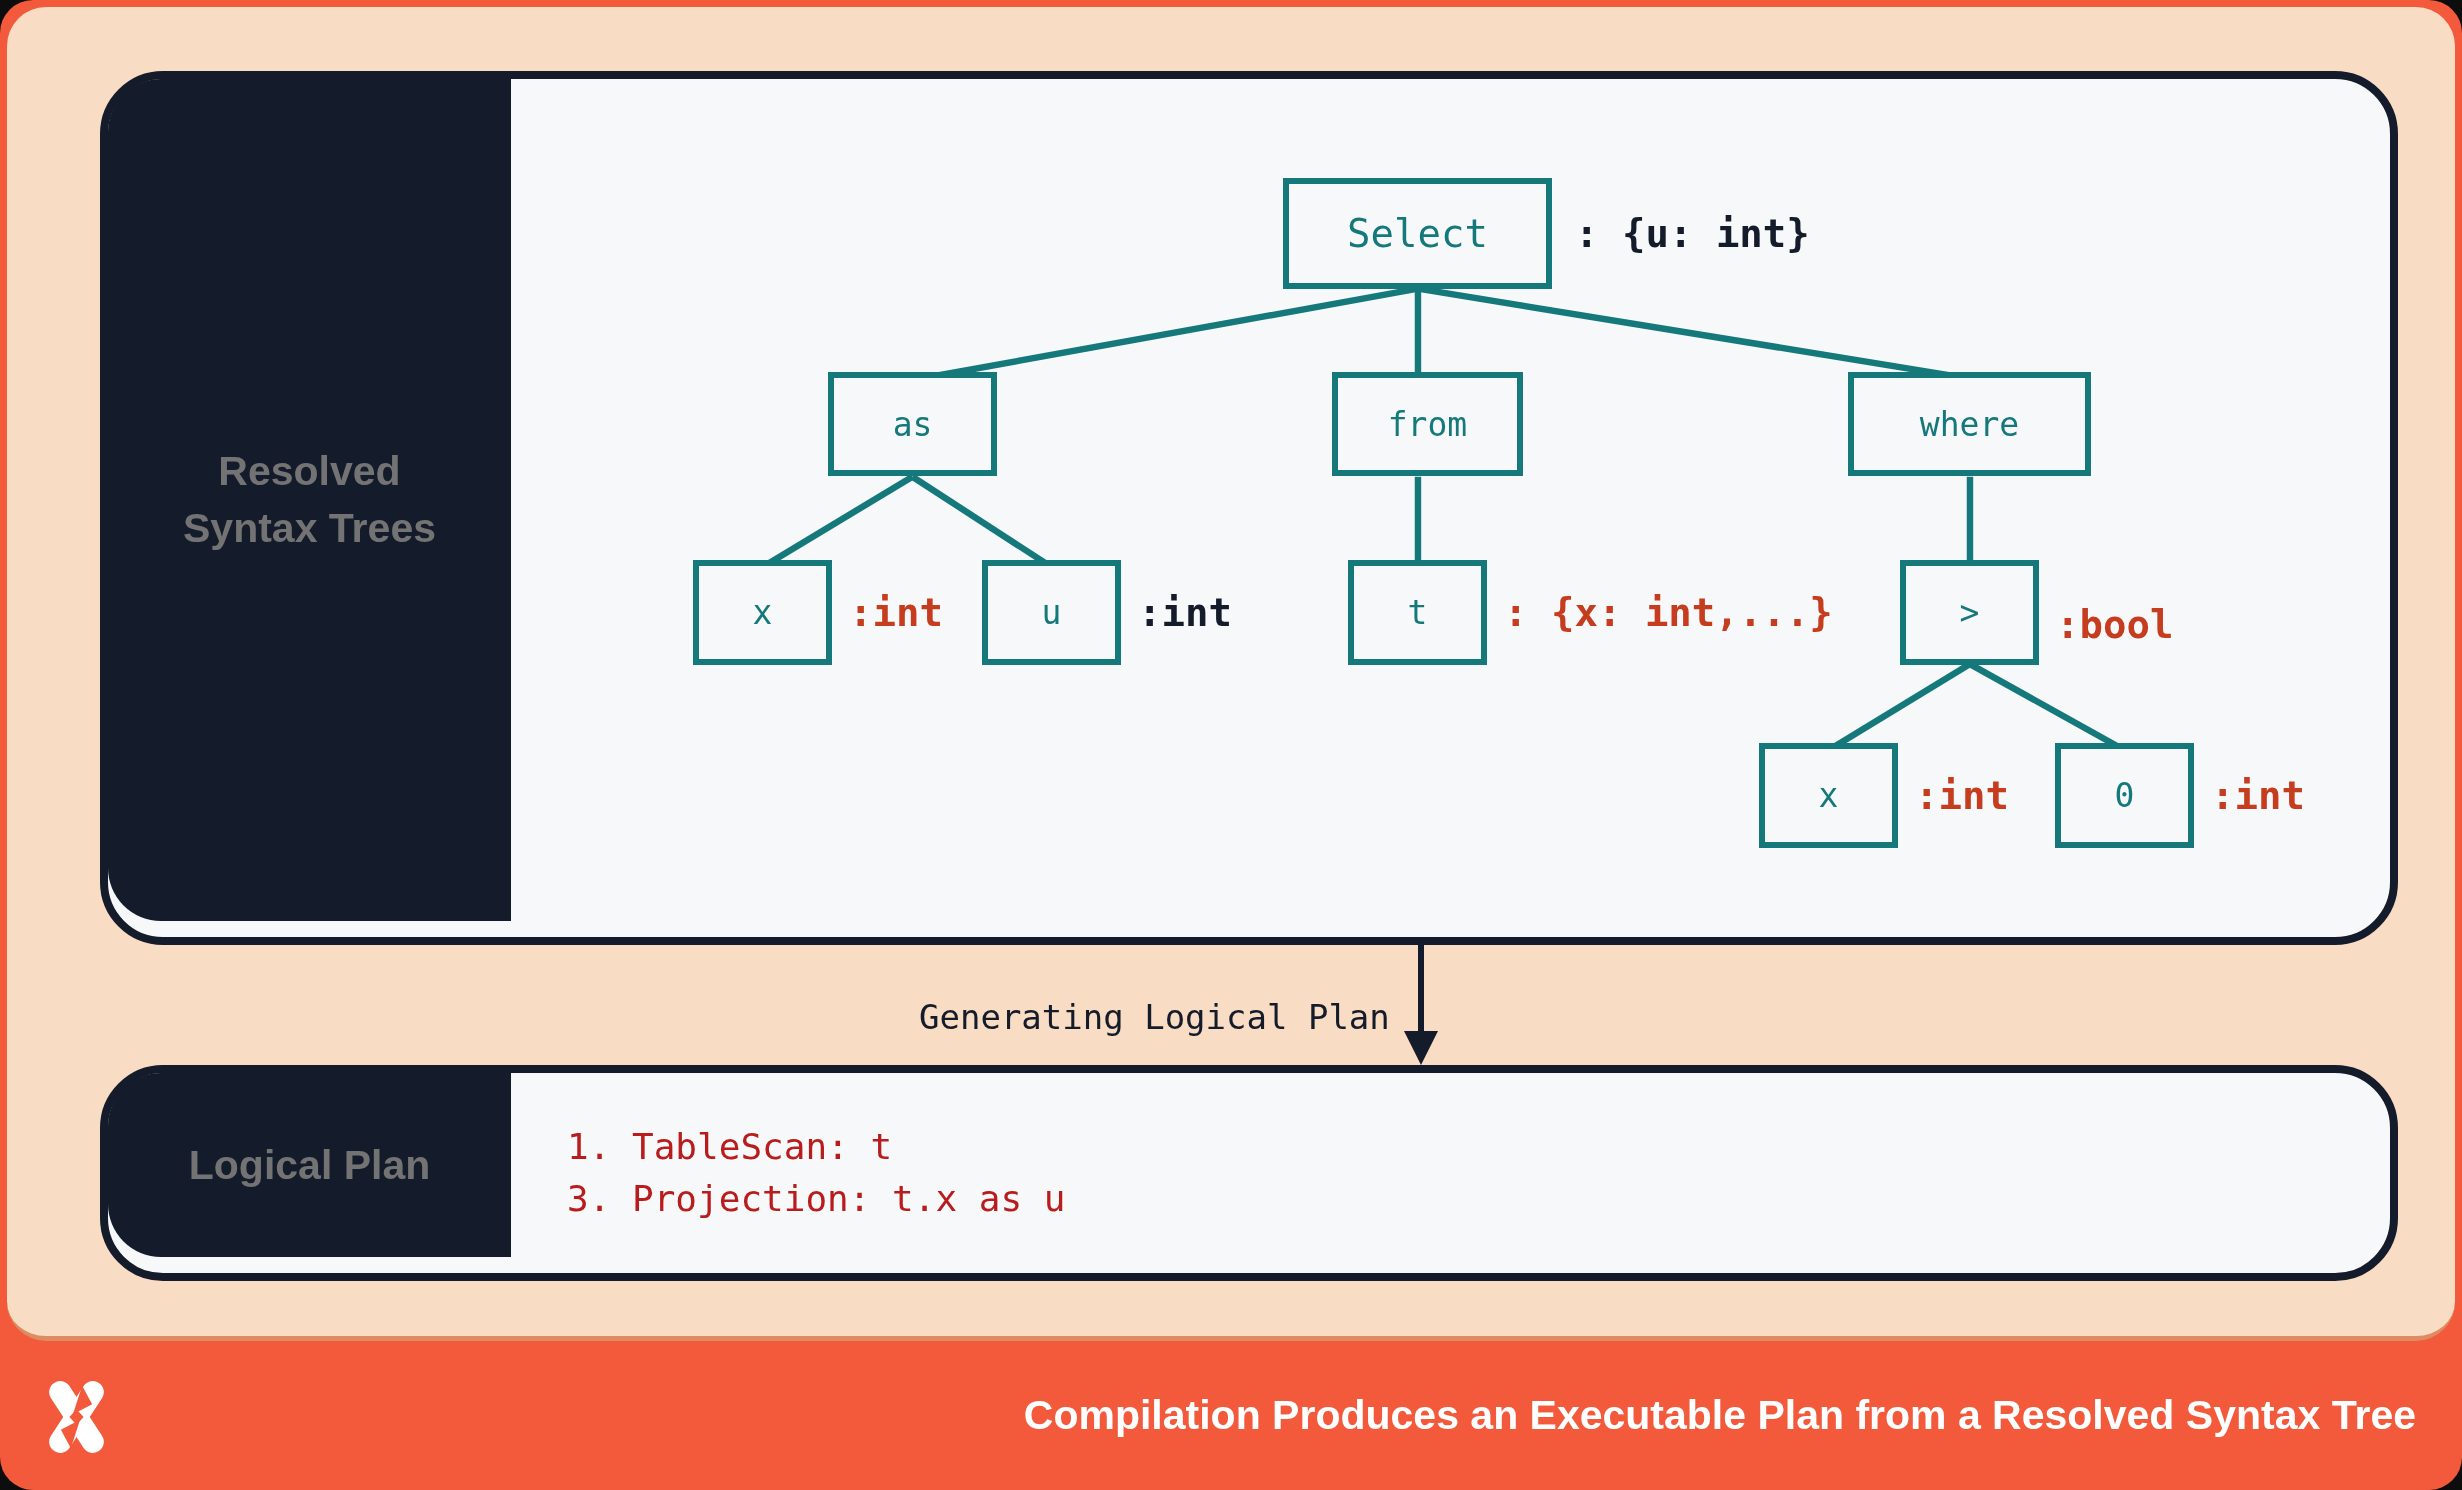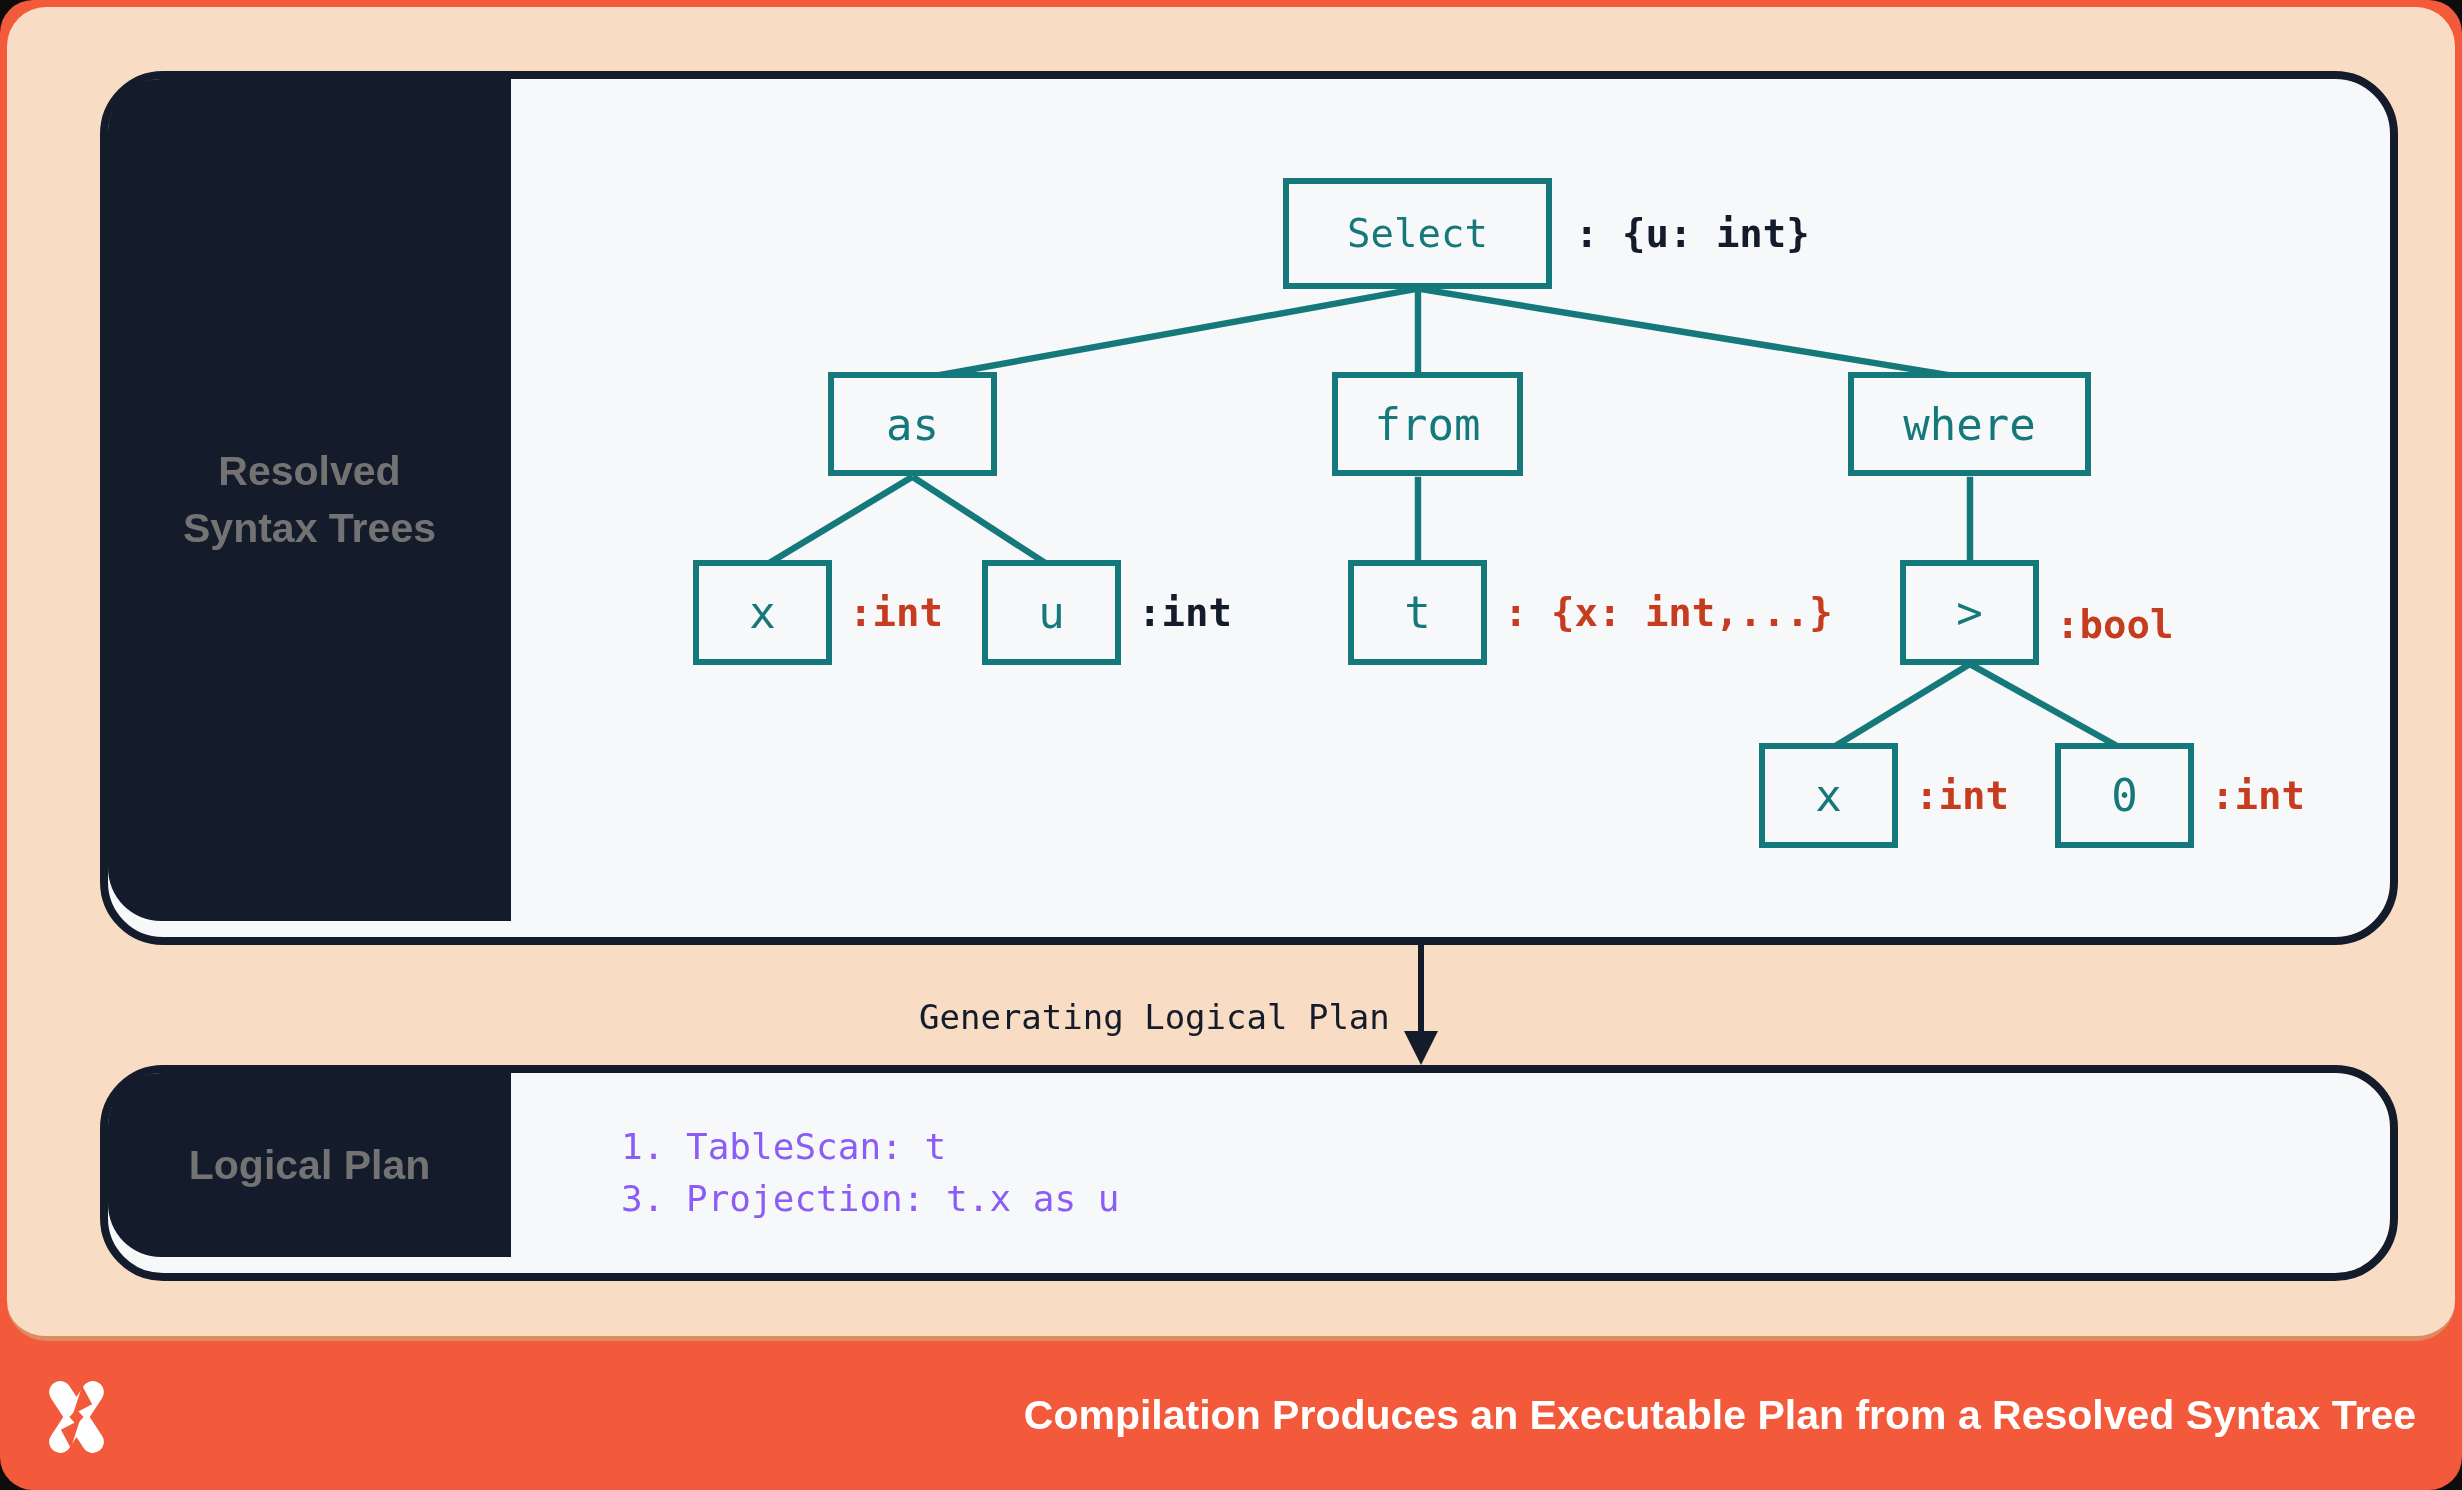--- a/index.html
+++ b/index.html
@@ -23,43 +23,43 @@
              background:#141b2a; border-radius:53px 0 0 53px;
              display:flex; flex-direction:column; justify-content:center; align-items:center;
              color:#737373; font-weight:bold; font-size:41px; line-height:1.38;
              text-align:center; }
 
   
   .edges { position:absolute; left:0; top:0; }
 
   .node { position:absolute; border:6.4px solid #15797b; background:#f7f8f9;
           display:flex; align-items:center; justify-content:center;
-          font-family:"DejaVu Sans Mono", monospace; font-size:44px; color:#15797b; }
+          font-family:"DejaVu Sans Mono", monospace; font-size:33px; color:#15797b; }
 
   .ann  { position:absolute; display:flex; align-items:center;
           font-family:"DejaVu Sans Mono", monospace; font-weight:bold; font-size:39px;
           white-space:pre; }
   .ann-rust { color:#c63c1e; }
   .ann-navy { color:#141b2a; }
 
   
   .transition-label { position:absolute; left:919px; top:945px; height:144px;
                       display:flex; align-items:center;
                       font-family:"DejaVu Sans Mono", monospace; font-size:34px;
                       color:#141b2a; white-space:pre; }
   .arrow-line { position:absolute; left:1418px; top:945px; width:6.4px; height:97px;
                 background:#141b2a; }
   .arrow-head { position:absolute; left:1404px; top:1031px; width:0; height:0;
                 border-left:17px solid transparent; border-right:17px solid transparent;
                 border-top:34px solid #141b2a; }
 
   
-  .steps { position:absolute; left:513px; top:0; height:199px;
+  .steps { position:absolute; left:459px; top:0; height:199px;
            display:flex; flex-direction:column; justify-content:center; gap:11.4px;
-           font-family:"DejaVu Sans Mono", monospace; font-size:36px; color:#8b5cf6;
+           font-family:"DejaVu Sans Mono", monospace; font-size:36px; color:#b91c1c;
            white-space:pre; }
 
   
   .footer-title { position:absolute; right:46px; top:1341px; height:149px;
                   display:flex; align-items:center;
                   color:#ffffff; font-weight:bold; font-size:41px; }
   .brand-logo { position:absolute; left:41px; top:1380px; width:71px; height:74px; }
 </style>
 </head>
 <body>

